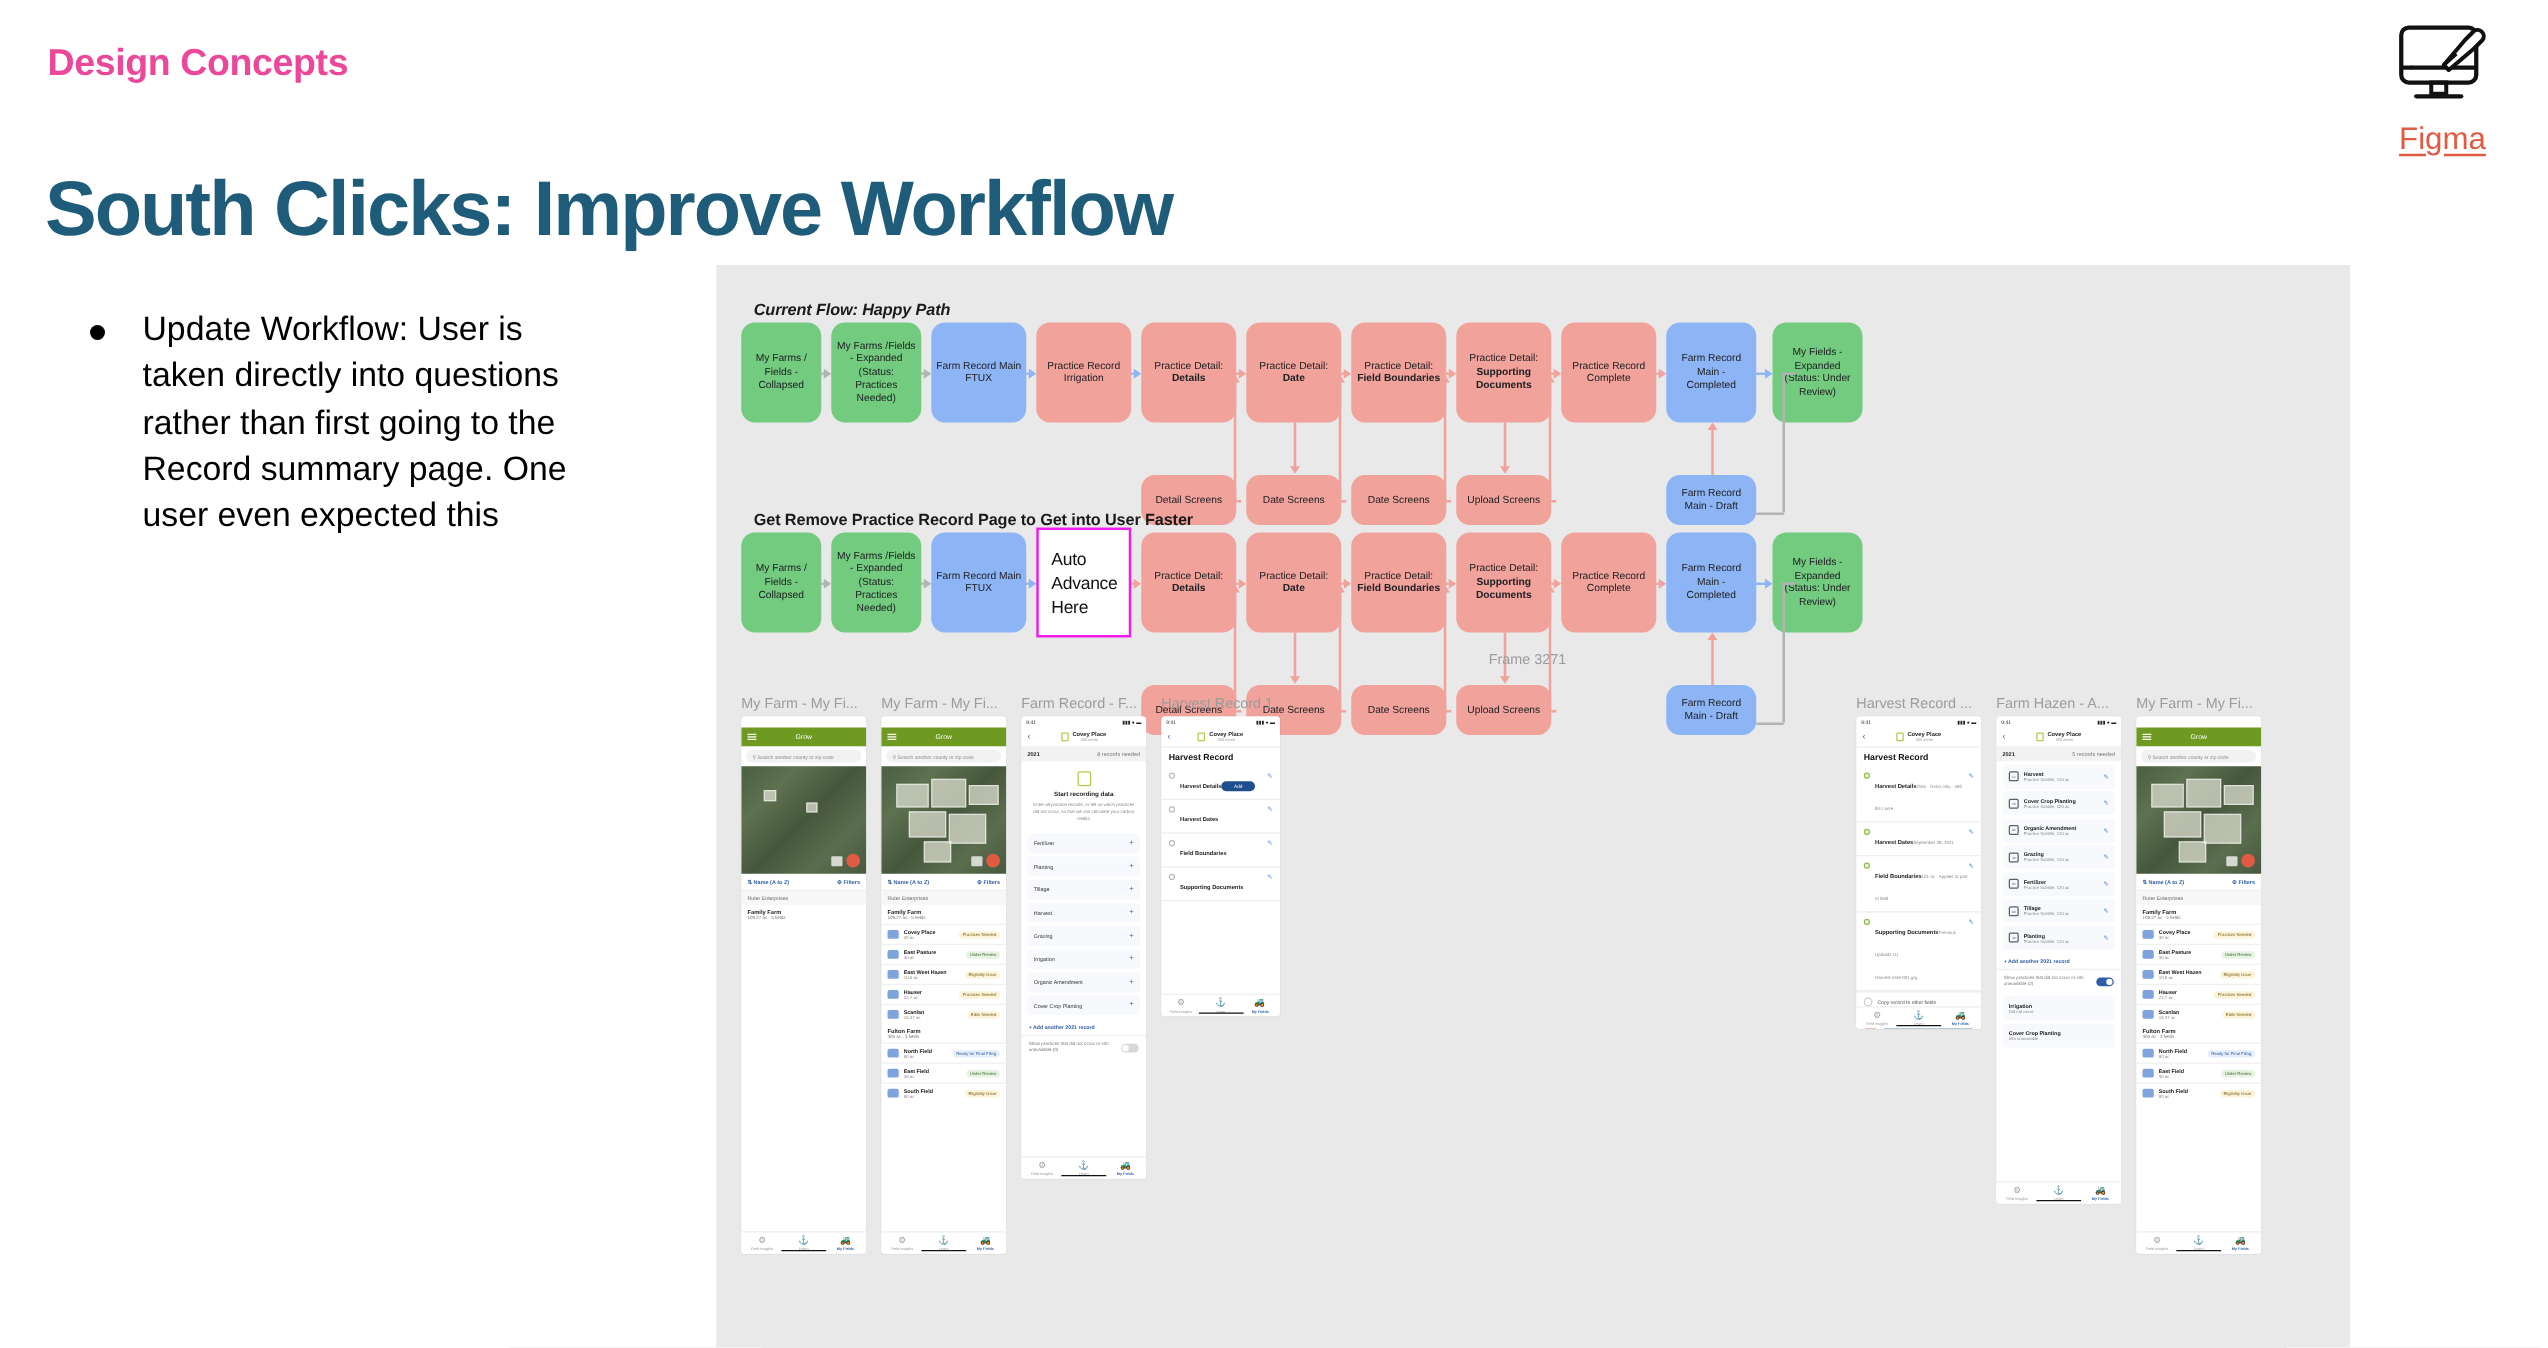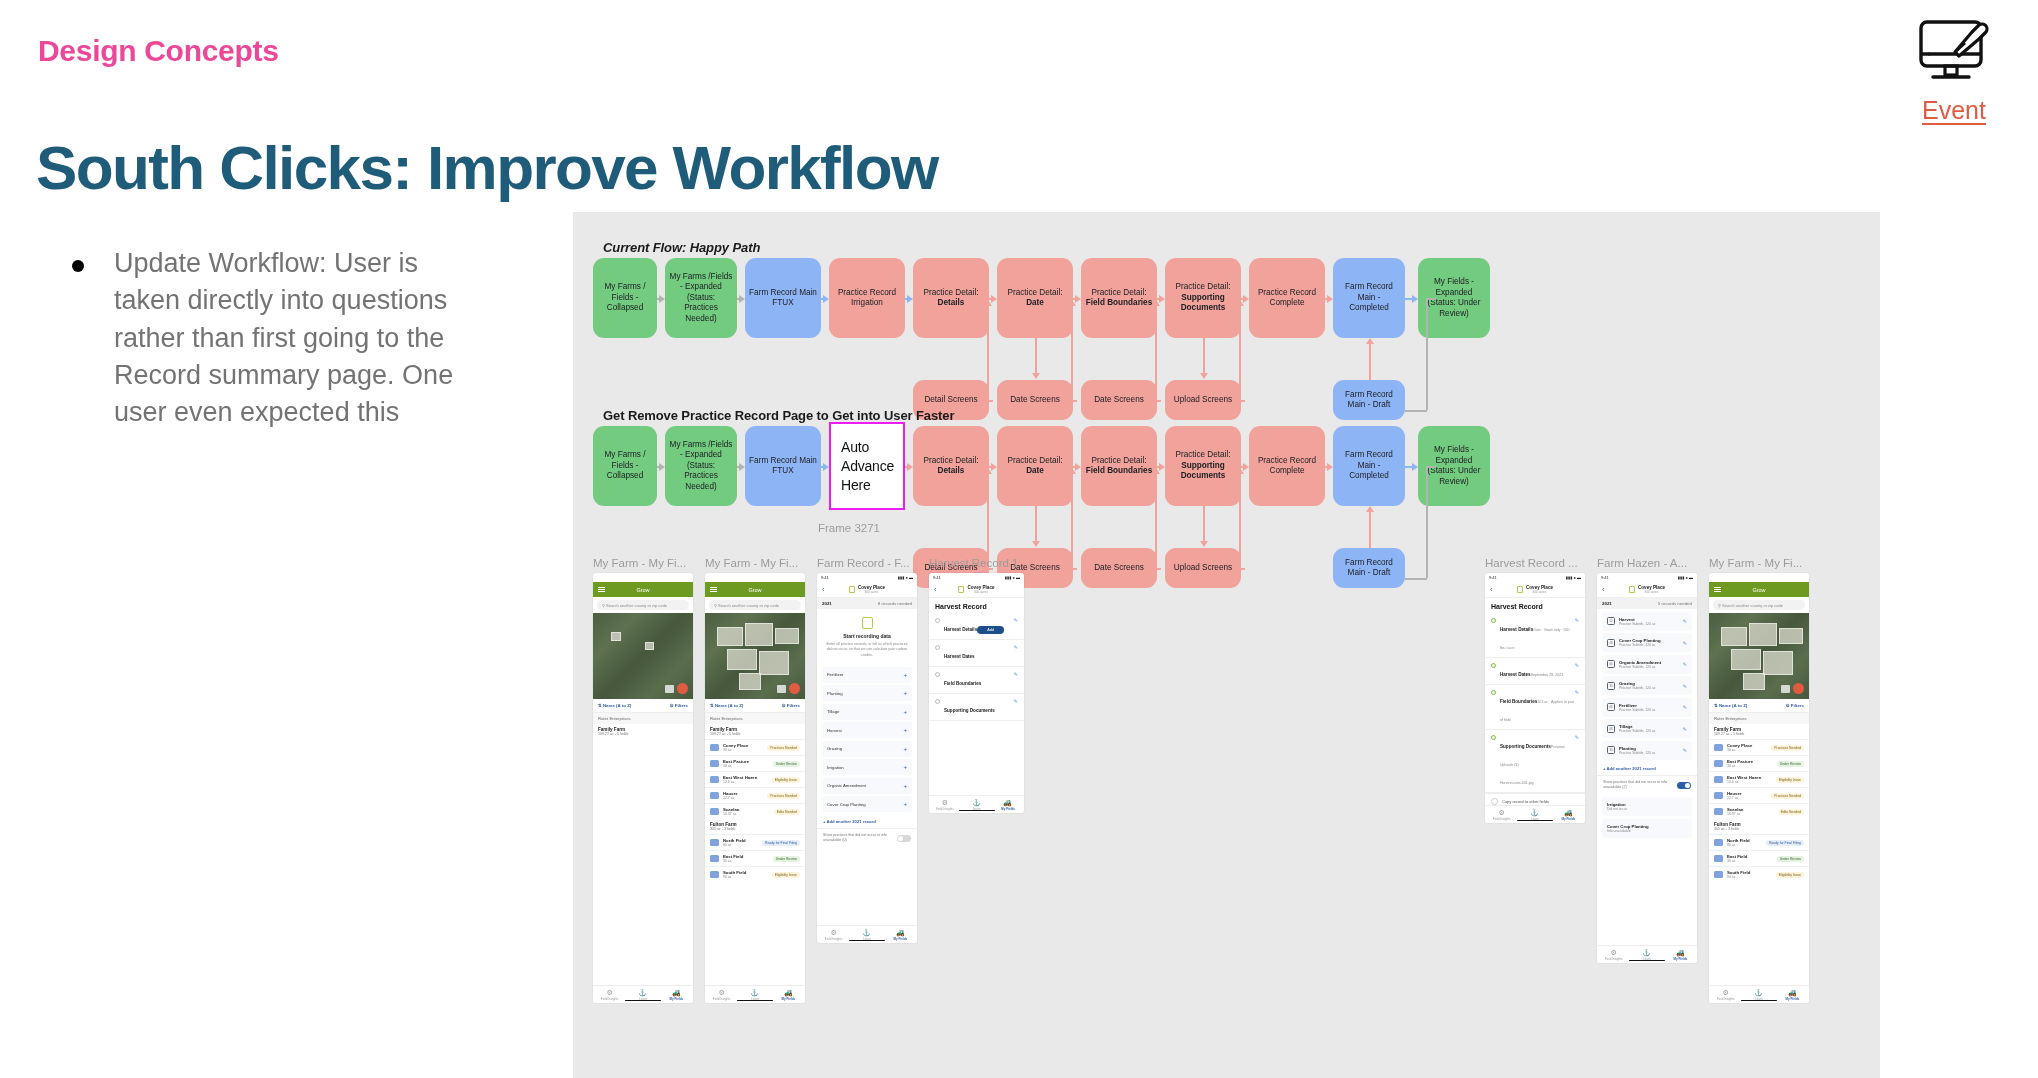--- a/index.html
+++ b/index.html
@@ -42,21 +42,21 @@
   .left-head {
     font-size: 27px; font-weight: bold; color: #E15B43;
     line-height: 1.28; margin: 0 0 12px 0;
   }
   .bullet-row { display: flex; align-items: flex-start; padding-left: 32px; }
   .bullet-dot {
     width: 12px; height: 12px; border-radius: 50%;
     background: #000; margin-top: 15px; flex: 0 0 12px;
   }
   .bullet-text {
-    margin-left: 30px; font-size: 27px; color: #737373;
+    margin-left: 30px; font-size: 27px; color: #000000;
     line-height: 1.38; max-width: 360px;
   }
 
   
   .canvas {
     position: absolute; left: 573px; top: 212px;
     width: 1307px; height: 866px;
     background: #e9e9e9; overflow: hidden;
   }
 
@@ -265,21 +265,21 @@
     <svg width="78" height="72" viewBox="0 0 78 72">
       <rect x="6" y="8" width="60" height="44" rx="6" fill="none" stroke="#111" stroke-width="3.4"></rect>
       <line x1="6" y1="40" x2="66" y2="40" stroke="#111" stroke-width="3.4"></line>
       <circle cx="14" cy="40" r="1.6" fill="#111"></circle>
       <rect x="30" y="52" width="12" height="9" fill="none" stroke="#111" stroke-width="3.2"></rect>
       <line x1="18" y1="63" x2="54" y2="63" stroke="#111" stroke-width="3.4" stroke-linecap="round"></line>
       <path d="M40 38 L57 18 l7 -7 a5 5 0 0 1 7 7 l-7 7 -20 17 z" fill="#fff" stroke="#111" stroke-width="3.2" stroke-linejoin="round"></path>
       <path d="M40 38 l10 -9" stroke="#111" stroke-width="3"></path>
     </svg>
   </span>
-  <a class="figma-label">Event</a>
+  <a class="figma-label">Figma</a>
 </div>
 
 <div class="left-col">
   <div class="bullet-row">
     <span class="bullet-dot"></span>
     <span class="bullet-text">Update Workflow: User is taken directly into questions rather than first going to the Record summary page. One user even expected this</span>
   </div>
 </div>
 
 <div class="canvas">
@@ -902,17 +902,17 @@
           <div class="navbar">
             <div class=""><span class="glyph">⚙</span>Field Insights</div>
             <div class=""><span class="glyph">⚓</span>Learn</div>
             <div class="active"><span class="glyph">🚜</span>My Fields</div>
           </div>
           <div class="homebar"></div>
         </div>
       </div>
     </div>
 
-  <div class="frame3271" style="left:245px; top:310px; width:435px;">
+  <div class="frame3271" style="left:245px; top:310px; width:435px;text-align:right;">
     <div class="fl">Frame 3271</div>
   </div>
 
 </div>
 
 </body></html>

